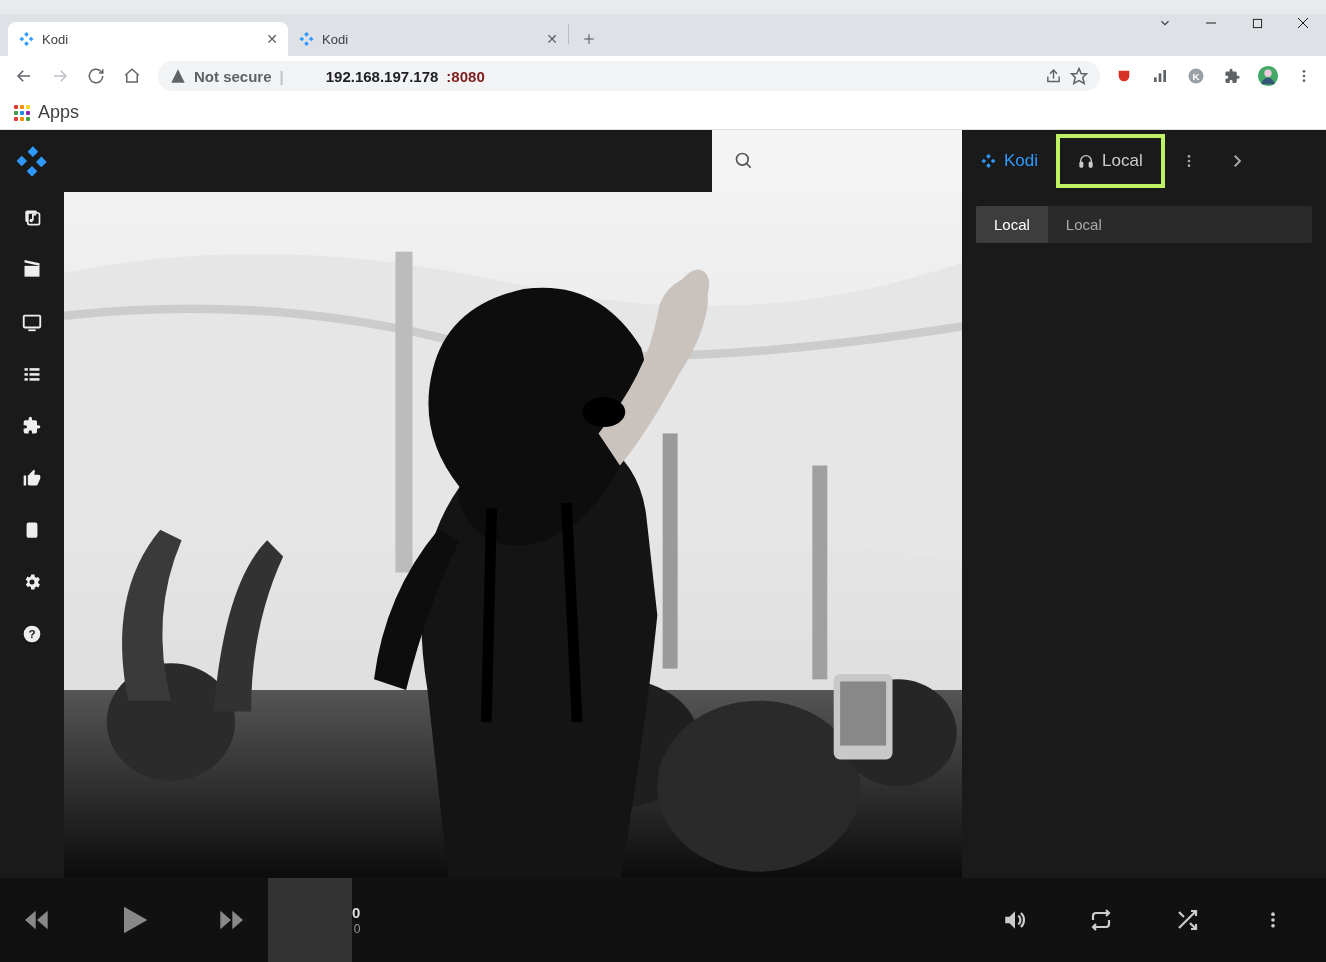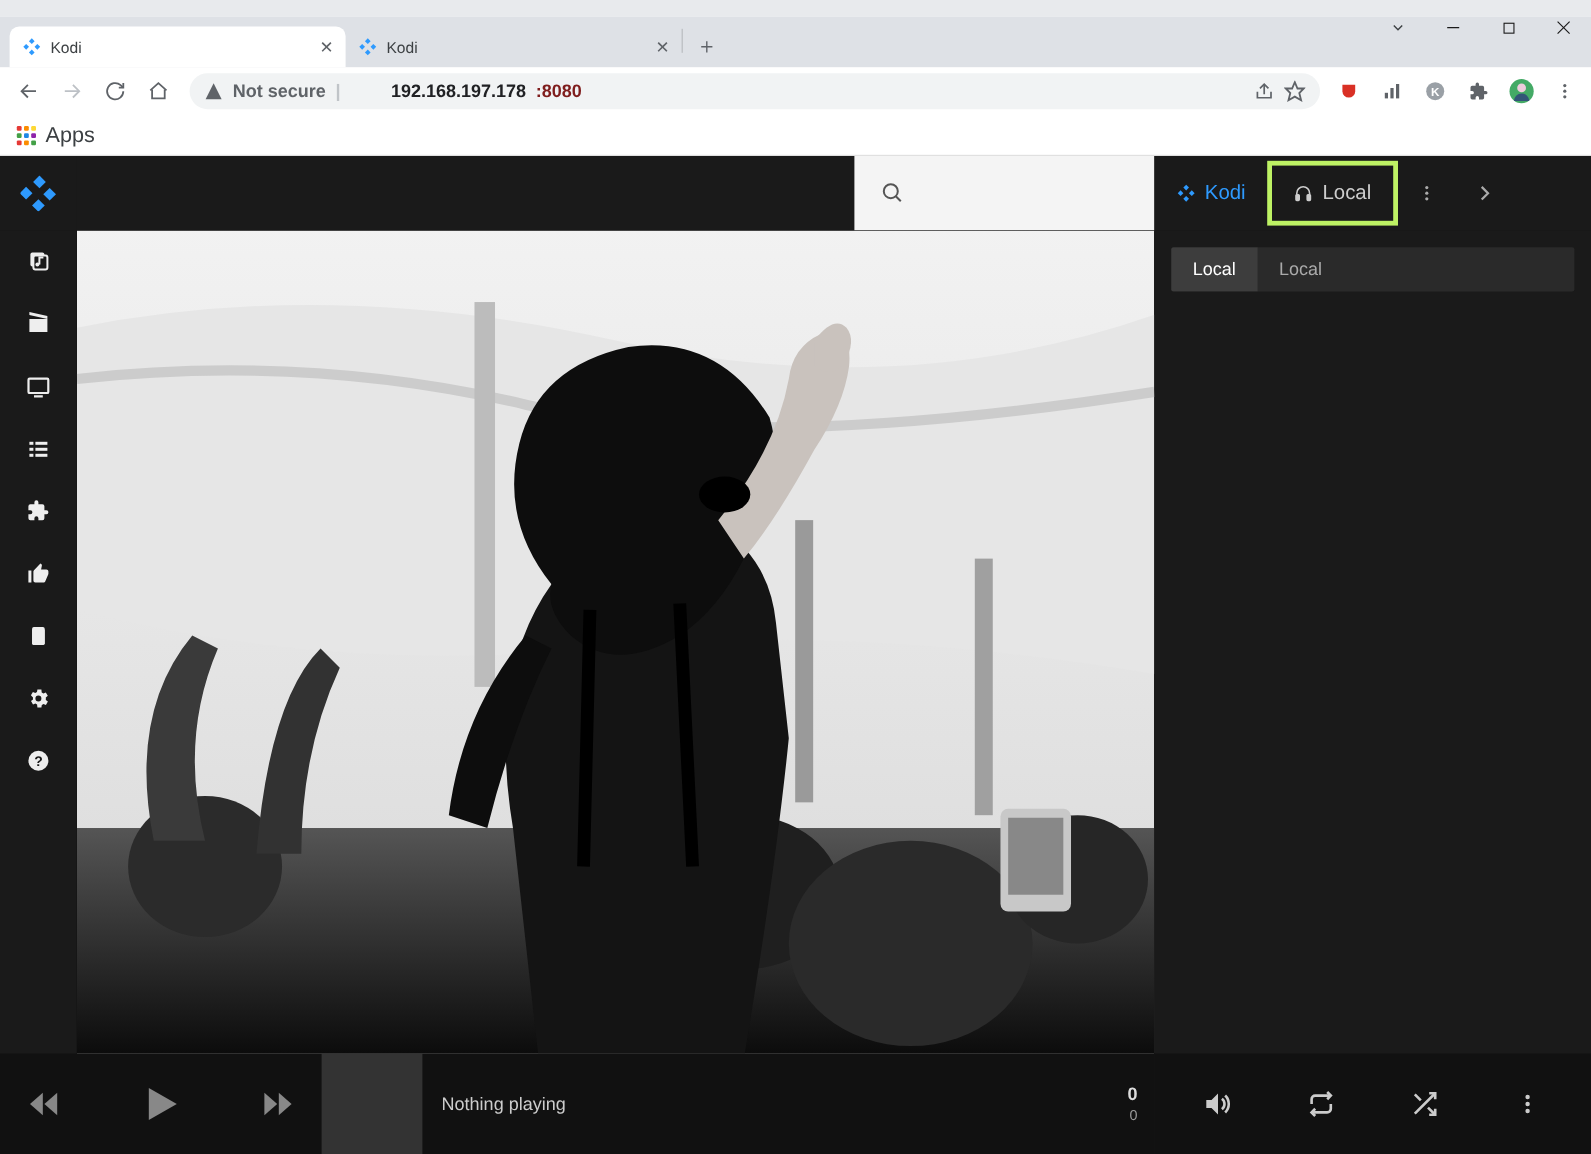--- a/index.html
+++ b/index.html
@@ -435,21 +435,20 @@
           <polygon points="6 4 20 12 6 20"></polygon>
         </svg>
       </div>
     <div class="pbtn">
         <svg width="32" height="32" viewBox="0 0 24 24" fill="#888">
           <polygon points="4 5 12 12 4 19"></polygon>
           <polygon points="13 5 21 12 13 19"></polygon>
         </svg>
       </div>
     <div class="thumb"></div>
-    <div class="nowplaying">Nothing playing</div>
     <div class="timebox">
       <div style="font-weight:bold">0</div>
       <div style="font-size:12px;color:#999">0</div>
     </div>
   </div>
 
   <div class="kodi-player-right">
     <div class="rbtn">
         <svg width="26" height="26" viewBox="0 0 24 24" fill="#ccc">
           <polygon points="3 9 7 9 12 4 12 20 7 15 3 15"></polygon>

